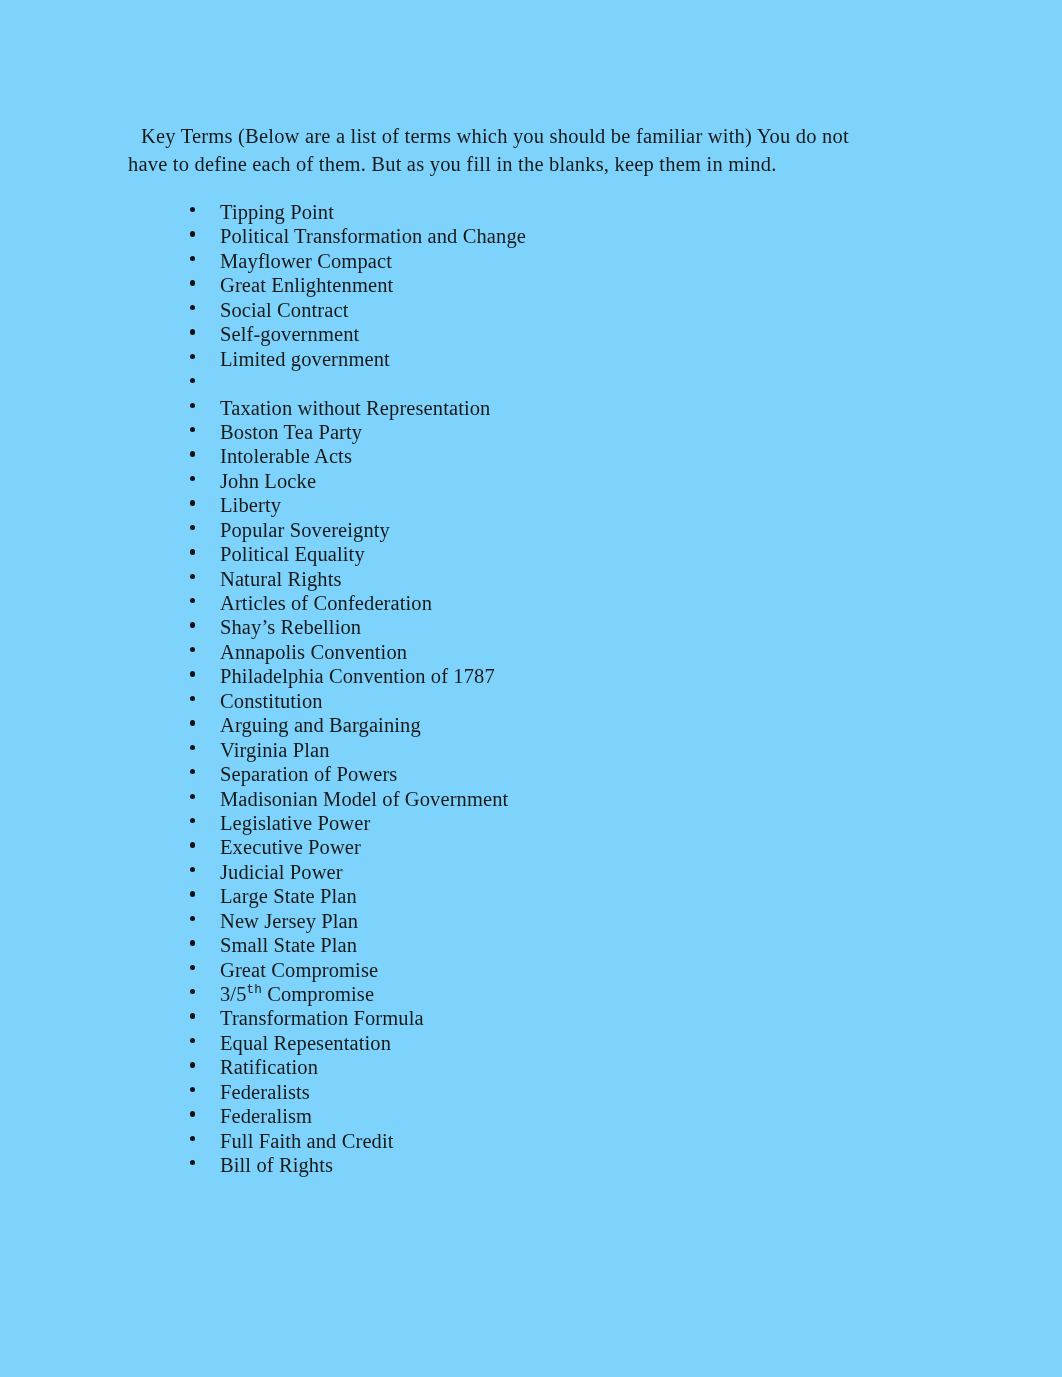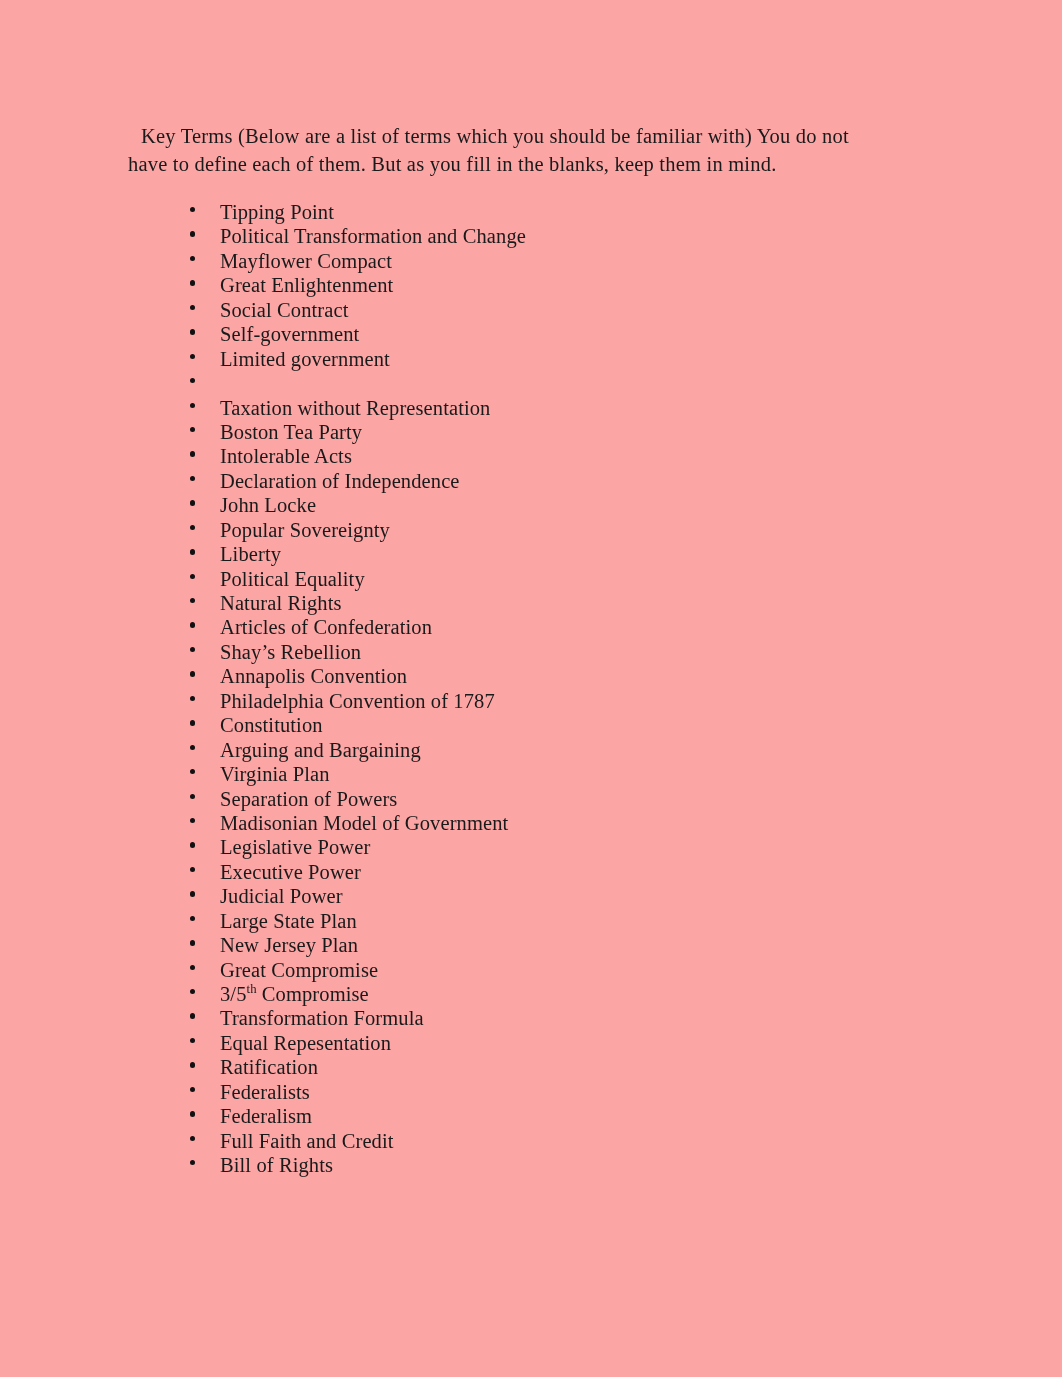--- a/index.html
+++ b/index.html
@@ -10,21 +10,21 @@
   }
   body {
     font-family: "Liberation Serif", "DejaVu Serif", serif;
     color: #1a1a1a;
     -webkit-font-smoothing: antialiased;
   }
   .page {
     position: relative;
     width: 1062px;
     height: 1377px;
-    background: #fca5a5;
+    background: #7dd3fc;
     overflow: hidden;
     box-sizing: border-box;
   }
   .doc-body {
     position: absolute;
     left: 128px;
     top: 122px;
     width: 748px;
   }
   .intro-paragraph {
@@ -65,20 +65,21 @@
     background: #111111;
   }
   .term-label {
     display: inline;
     text-align: center;
   }
   .term-label sup {
     font-size: 0.62em;
     vertical-align: super;
     line-height: 0;
+    font-family: Liberation Mono, monospace;
   }
 </style>
 </head>
 <body>
 
 <div class="page">
 
   <div class="doc-body">
 
     <p class="intro-paragraph">Key Terms (Below are a list of terms which you should be familiar with) You do not have to define each of them. But as you fill in the blanks, keep them in mind.</p>
@@ -88,40 +89,40 @@
         <li class="term-item"><span class="term-bullet"></span><span class="term-label">Political Transformation and Change</span></li>
         <li class="term-item"><span class="term-bullet"></span><span class="term-label">Mayflower Compact</span></li>
         <li class="term-item"><span class="term-bullet"></span><span class="term-label">Great Enlightenment</span></li>
         <li class="term-item"><span class="term-bullet"></span><span class="term-label">Social Contract</span></li>
         <li class="term-item"><span class="term-bullet"></span><span class="term-label">Self-government</span></li>
         <li class="term-item"><span class="term-bullet"></span><span class="term-label">Limited government</span></li>
         <li class="term-item"><span class="term-bullet"></span></li>
         <li class="term-item"><span class="term-bullet"></span><span class="term-label">Taxation without Representation</span></li>
         <li class="term-item"><span class="term-bullet"></span><span class="term-label">Boston Tea Party</span></li>
         <li class="term-item"><span class="term-bullet"></span><span class="term-label">Intolerable Acts</span></li>
-        <li class="term-item"><span class="term-bullet"></span><span class="term-label">Declaration of Independence</span></li>
         <li class="term-item"><span class="term-bullet"></span><span class="term-label">John Locke</span></li>
+        <li class="term-item"><span class="term-bullet"></span><span class="term-label">Liberty</span></li>
         <li class="term-item"><span class="term-bullet"></span><span class="term-label">Popular Sovereignty</span></li>
-        <li class="term-item"><span class="term-bullet"></span><span class="term-label">Liberty</span></li>
         <li class="term-item"><span class="term-bullet"></span><span class="term-label">Political Equality</span></li>
         <li class="term-item"><span class="term-bullet"></span><span class="term-label">Natural Rights</span></li>
         <li class="term-item"><span class="term-bullet"></span><span class="term-label">Articles of Confederation</span></li>
         <li class="term-item"><span class="term-bullet"></span><span class="term-label">Shay’s Rebellion</span></li>
         <li class="term-item"><span class="term-bullet"></span><span class="term-label">Annapolis Convention</span></li>
         <li class="term-item"><span class="term-bullet"></span><span class="term-label">Philadelphia Convention of 1787</span></li>
         <li class="term-item"><span class="term-bullet"></span><span class="term-label">Constitution</span></li>
         <li class="term-item"><span class="term-bullet"></span><span class="term-label">Arguing and Bargaining</span></li>
         <li class="term-item"><span class="term-bullet"></span><span class="term-label">Virginia Plan</span></li>
         <li class="term-item"><span class="term-bullet"></span><span class="term-label">Separation of Powers</span></li>
         <li class="term-item"><span class="term-bullet"></span><span class="term-label">Madisonian Model of Government</span></li>
         <li class="term-item"><span class="term-bullet"></span><span class="term-label">Legislative Power</span></li>
         <li class="term-item"><span class="term-bullet"></span><span class="term-label">Executive Power</span></li>
         <li class="term-item"><span class="term-bullet"></span><span class="term-label">Judicial Power</span></li>
         <li class="term-item"><span class="term-bullet"></span><span class="term-label">Large State Plan</span></li>
         <li class="term-item"><span class="term-bullet"></span><span class="term-label">New Jersey Plan</span></li>
+        <li class="term-item"><span class="term-bullet"></span><span class="term-label">Small State Plan</span></li>
         <li class="term-item"><span class="term-bullet"></span><span class="term-label">Great Compromise</span></li>
         <li class="term-item"><span class="term-bullet"></span><span class="term-label">3/5<sup>th</sup> Compromise</span></li>
         <li class="term-item"><span class="term-bullet"></span><span class="term-label">Transformation Formula</span></li>
         <li class="term-item"><span class="term-bullet"></span><span class="term-label">Equal Repesentation</span></li>
         <li class="term-item"><span class="term-bullet"></span><span class="term-label">Ratification</span></li>
         <li class="term-item"><span class="term-bullet"></span><span class="term-label">Federalists</span></li>
         <li class="term-item"><span class="term-bullet"></span><span class="term-label">Federalism</span></li>
         <li class="term-item"><span class="term-bullet"></span><span class="term-label">Full Faith and Credit</span></li>
         <li class="term-item"><span class="term-bullet"></span><span class="term-label">Bill of Rights</span></li>
       </ul>

